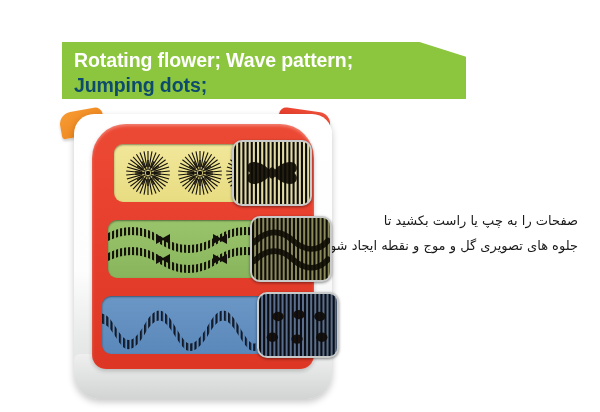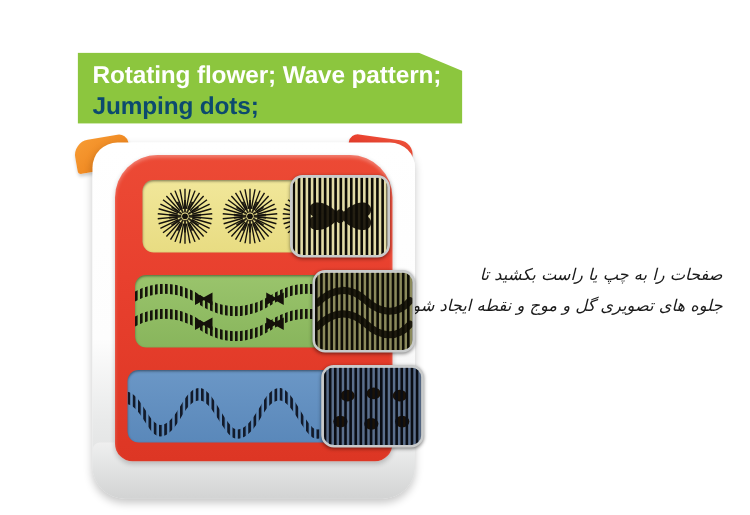--- a/index.html
+++ b/index.html
@@ -9,21 +9,21 @@
     font-family:"Liberation Sans", sans-serif;
     overflow:hidden;
     position:relative;
   }
   #stage{position:absolute;inset:0;width:600px;height:412px;}
 
   
   .banner{
     position:absolute;
     left:62px;top:42px;
-    width:308px;height:57px;
+    width:404px;height:57px;
     background:var(--green,#8CC63E);
     -webkit-clip-path:polygon(0 0, 88.5% 0, 100% 26%, 100% 100%, 0 100%);
     clip-path:polygon(0 0, 88.5% 0, 100% 26%, 100% 100%, 0 100%);
     box-sizing:border-box;
     padding:6px 0 0 12px;
   }
   .banner-line{
     color:#ffffff;
     font-size:19.5px;
     font-weight:bold;
@@ -37,21 +37,21 @@
     position:absolute;
     left:350px;top:208px;
     width:228px;
     text-align:right;
     direction:rtl;
     color:#1a1a1a;
     font-size:13px;
     line-height:25px;
     font-family:"DejaVu Sans", sans-serif;
   }
-  .caption div{white-space:nowrap;font-style:italic;}
+  .caption div{white-space:nowrap;}
 
   
   .toy{
     position:absolute;
     left:60px;top:104px;
     width:295px;height:300px;
   }
   .shell{
     position:absolute;
     left:14px;top:10px;

